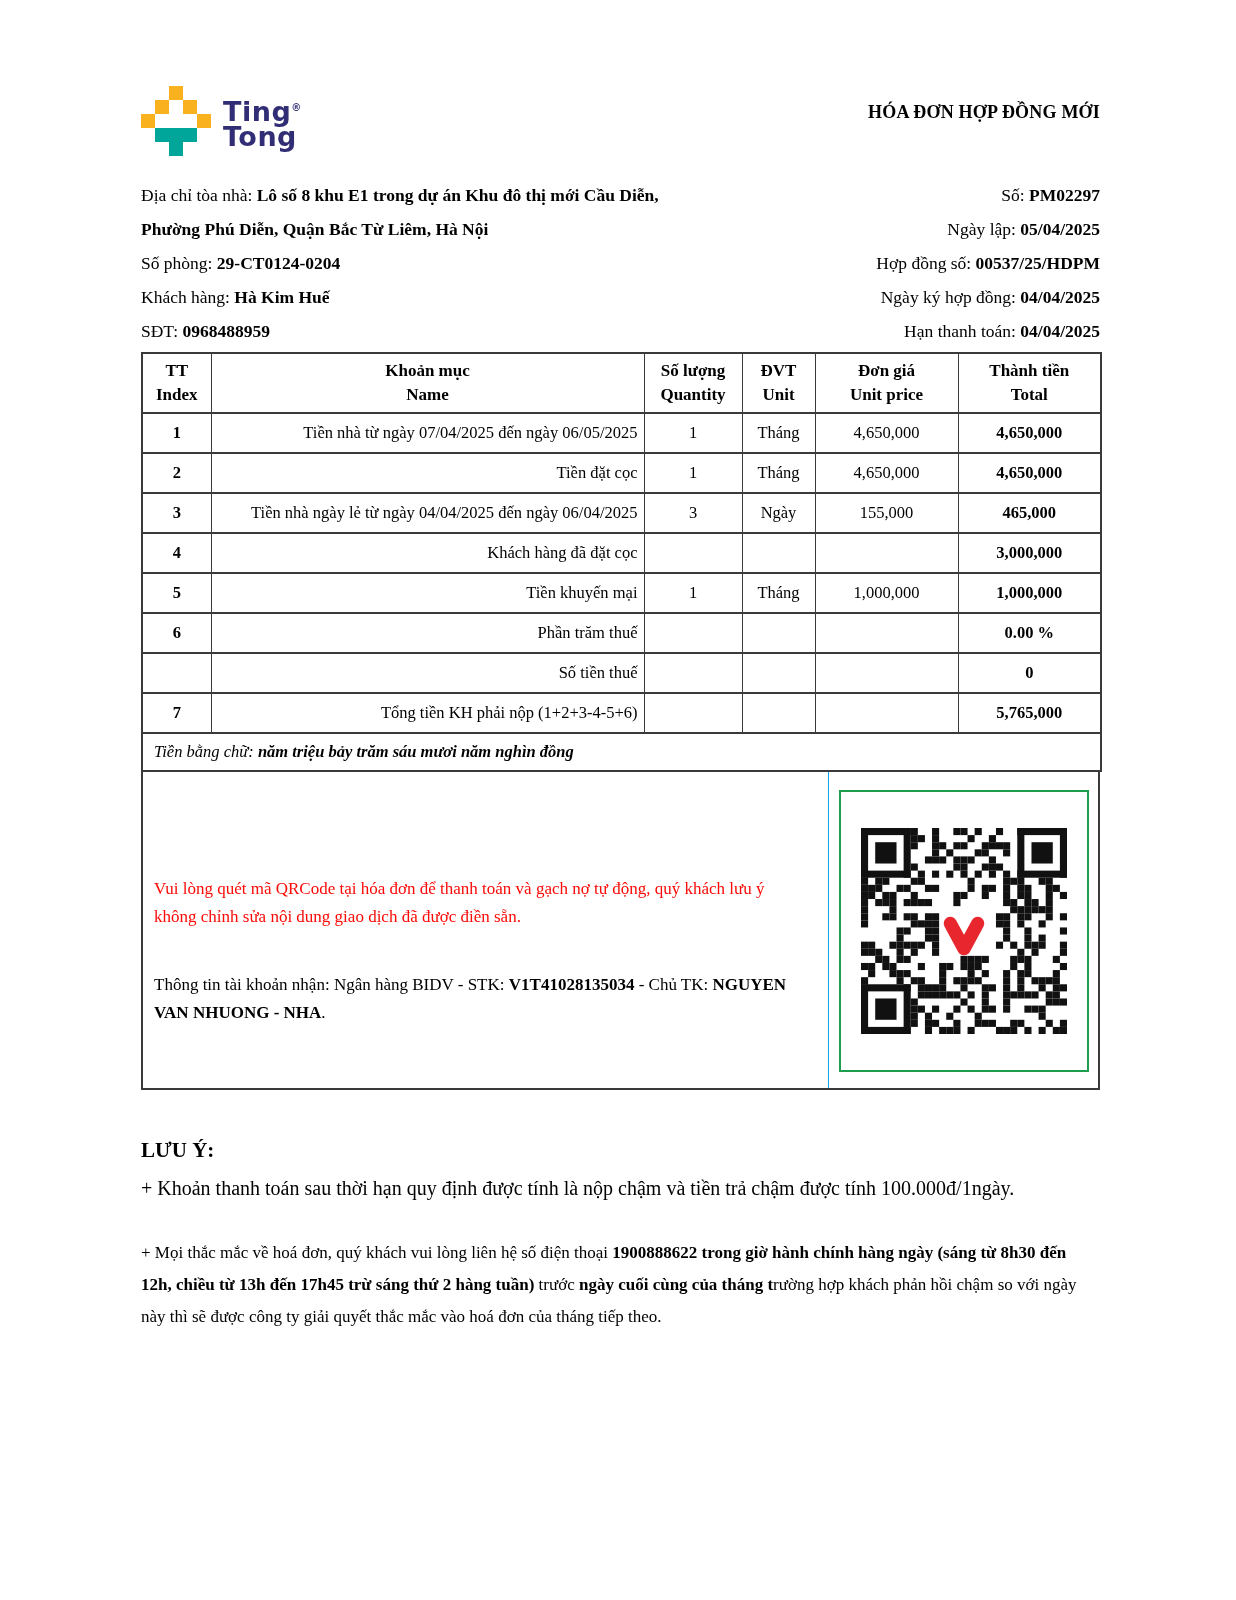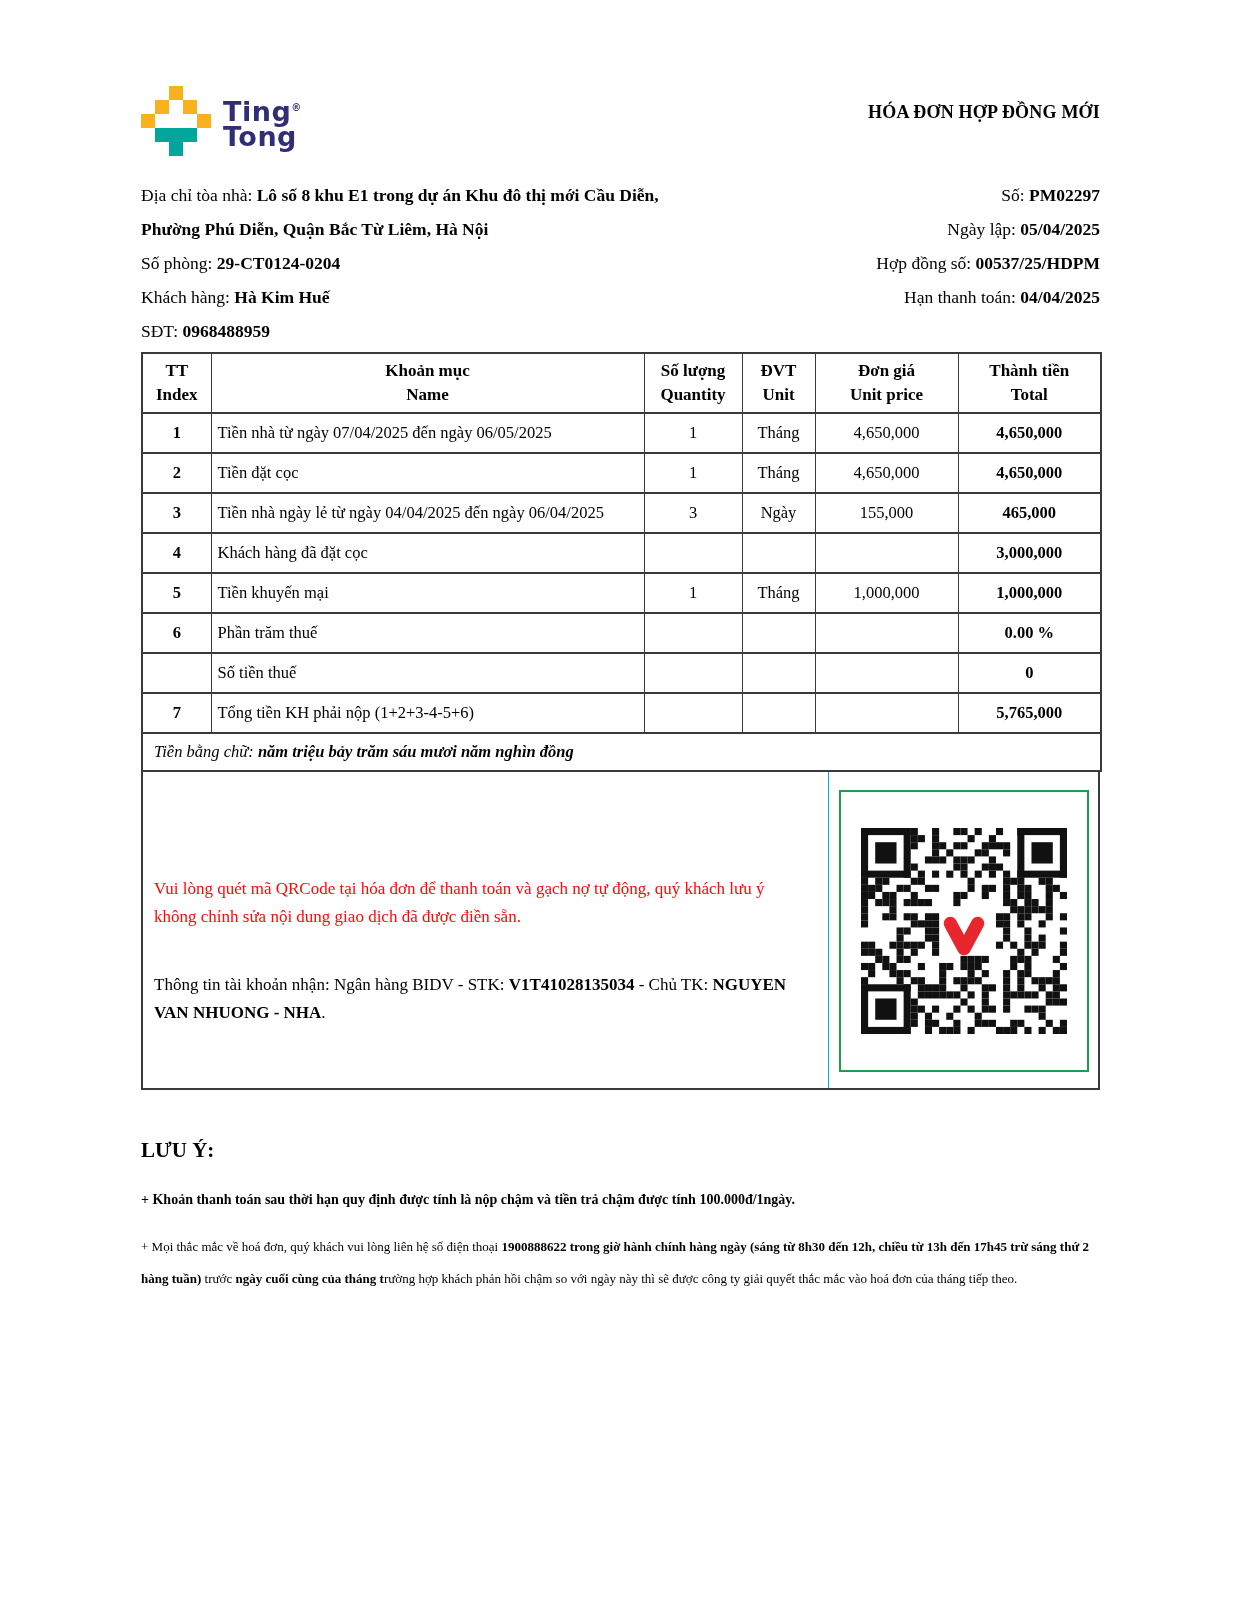--- a/index.html
+++ b/index.html
@@ -45,21 +45,21 @@
   table.inv { border-collapse:collapse; width:959px; margin-top:4px; table-layout:fixed; }
   table.inv { border:2px solid #3a3a3a; }
   table.inv th, table.inv td {
     border-left:1px solid #3a3a3a; border-right:1px solid #3a3a3a;
     border-top:2px solid #3a3a3a; border-bottom:2px solid #3a3a3a;
     font-size:16.5px; vertical-align:middle; padding:4px 6px;
   }
   table.inv thead th { font-weight:bold; text-align:center; height:60px; line-height:24px; font-size:17px; }
   table.inv tbody tr { height:40px; }
   td.c { text-align:center; }
-  td.l { text-align:left; padding-left:13px; padding-right:10px; }
+  td.l { text-align:right; padding-left:13px; padding-right:10px; }
   td.b { font-weight:bold; }
   tr.words-row td { height:38px; font-style:italic; text-align:left; padding-left:11px; font-size:16.5px; }
 
   
   .pay {
     width:959px; height:318px; border:2px solid #3a3a3a; border-top:0;
     display:flex;
   }
   .pay-text { flex:0 0 686px; border-right:1px solid #0ea5e9; padding:103px 26px 0 11px; }
   .notice { color:var(--notice-red); font-size:17px; line-height:28px; }
@@ -67,22 +67,22 @@
   .pay-qr { flex:1 1 auto; display:flex; align-items:flex-start; justify-content:center; }
   .qr-frame {
     margin-top:18px; width:250px; height:282px; border:2px solid var(--qr-green);
     background:#fff; display:flex; align-items:center; justify-content:center;
   }
   .qr-frame svg { width:206px; height:206px; display:block; }
 
   
   .notes { margin-top:48px; }
   .notes-title { font-weight:bold; font-size:21px; }
-  .note1 { margin-top:24px; font-weight:bold; font-size:14px; line-height:26px; }
-  .note2 { margin-top:18px; font-size:13px; line-height:32px; text-align:left; }
+  .note1 { margin-top:12px; font-weight:normal; font-size:20px; line-height:26px; }
+  .note2 { margin-top:36px; font-size:17px; line-height:32px; text-align:left; }
 </style>
 </head>
 <body>
 
 <div class="doc">
 
   <div class="hdr">
     <div class="brand">
       <div class="mark">
         <i class="y p1"></i>
@@ -105,20 +105,21 @@
     <div class="info-left" id="info-left">
         <div class="line"><span class="lbl">Địa chỉ tòa nhà: </span><span class="val">Lô số 8 khu E1 trong dự án Khu đô thị mới Cầu Diễn, Phường Phú Diễn, Quận Bắc Từ Liêm, Hà Nội</span></div>
         <div class="line"><span class="lbl">Số phòng: </span><span class="val">29-CT0124-0204</span></div>
         <div class="line"><span class="lbl">Khách hàng: </span><span class="val">Hà Kim Huế</span></div>
         <div class="line"><span class="lbl">SĐT: </span><span class="val">0968488959</span></div>
       </div>
     <div class="info-right" id="info-right">
         <div class="line"><span class="lbl">Số: </span><span class="val">PM02297</span></div>
         <div class="line"><span class="lbl">Ngày lập: </span><span class="val">05/04/2025</span></div>
         <div class="line"><span class="lbl">Hợp đồng số: </span><span class="val">00537/25/HDPM</span></div>
+        <div class="line"><span class="lbl">Ngày ký hợp đồng: </span><span class="val">04/04/2025</span></div>
         <div class="line"><span class="lbl">Hạn thanh toán: </span><span class="val">04/04/2025</span></div>
       </div>
   </div>
 
   <table class="inv">
     <colgroup>
       <col style="width:69px">
         <col style="width:433px">
         <col style="width:98px">
       <col style="width:73px">

